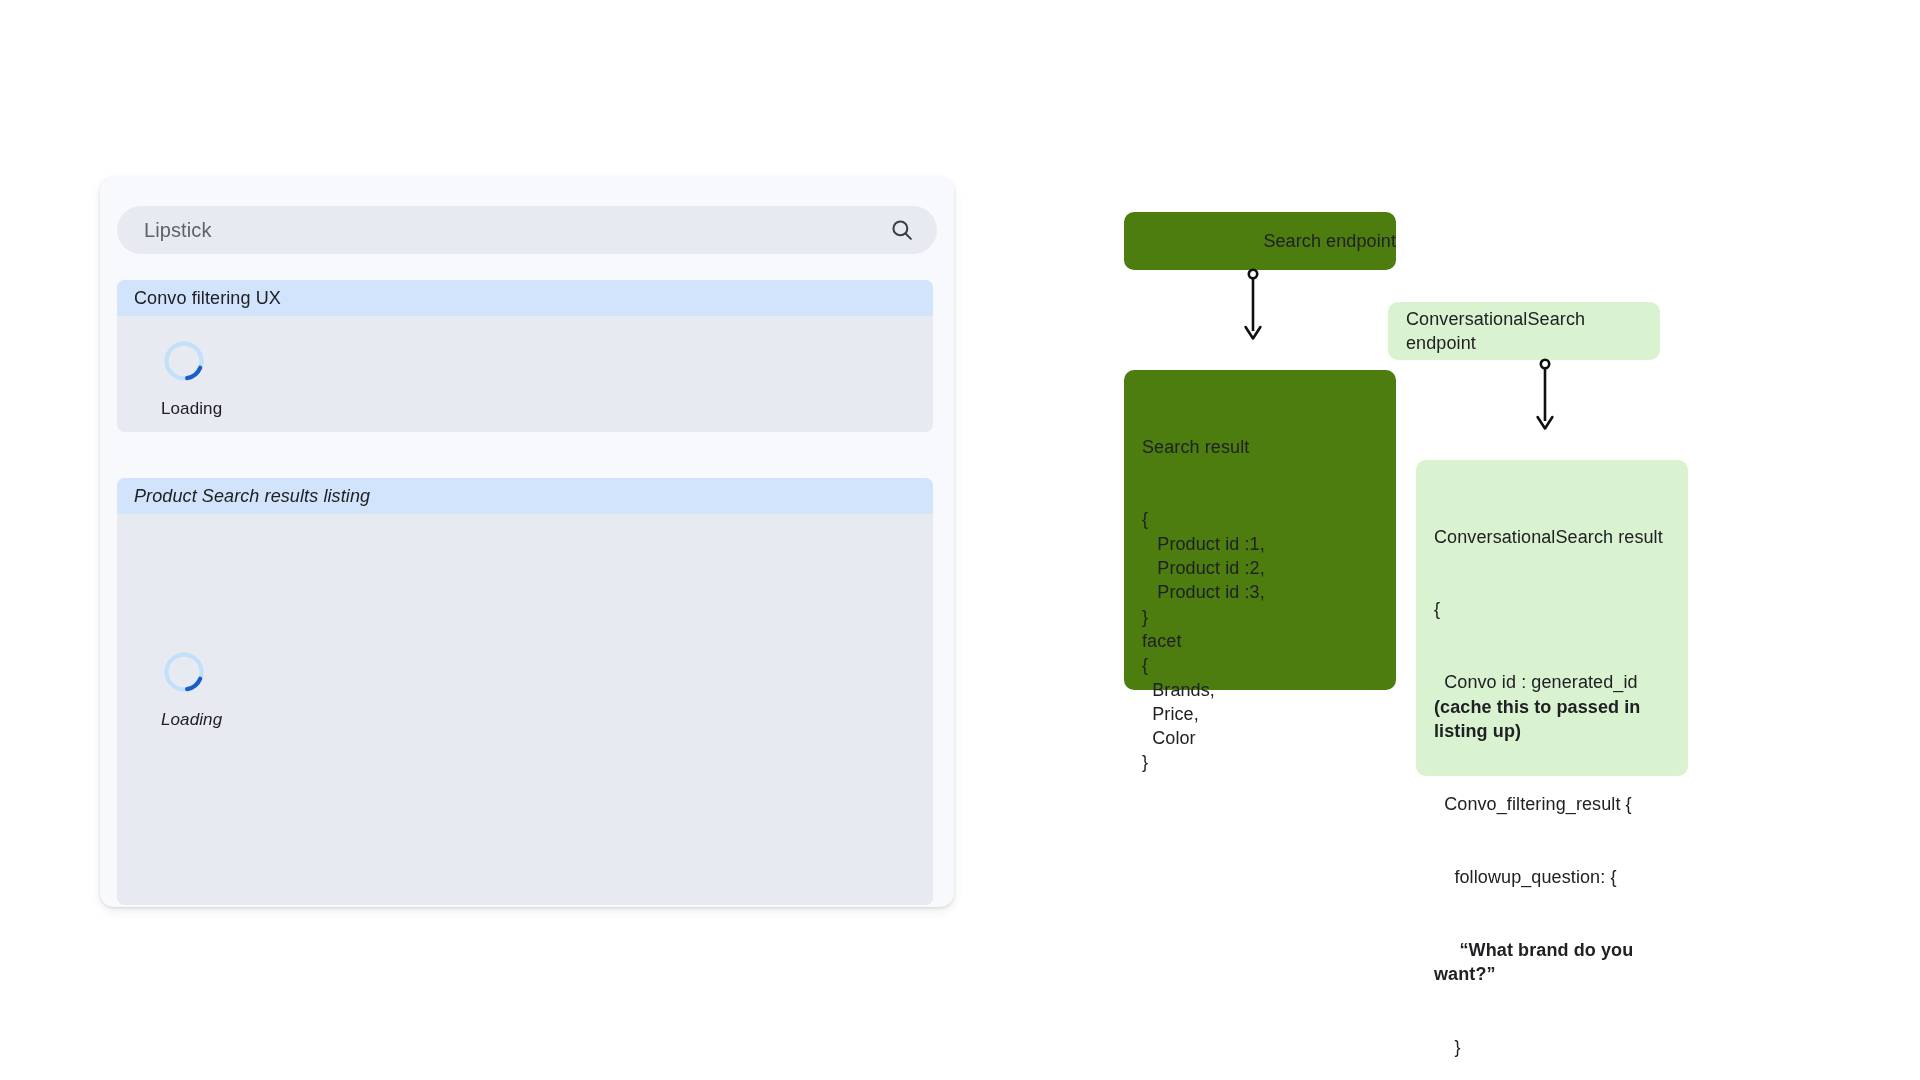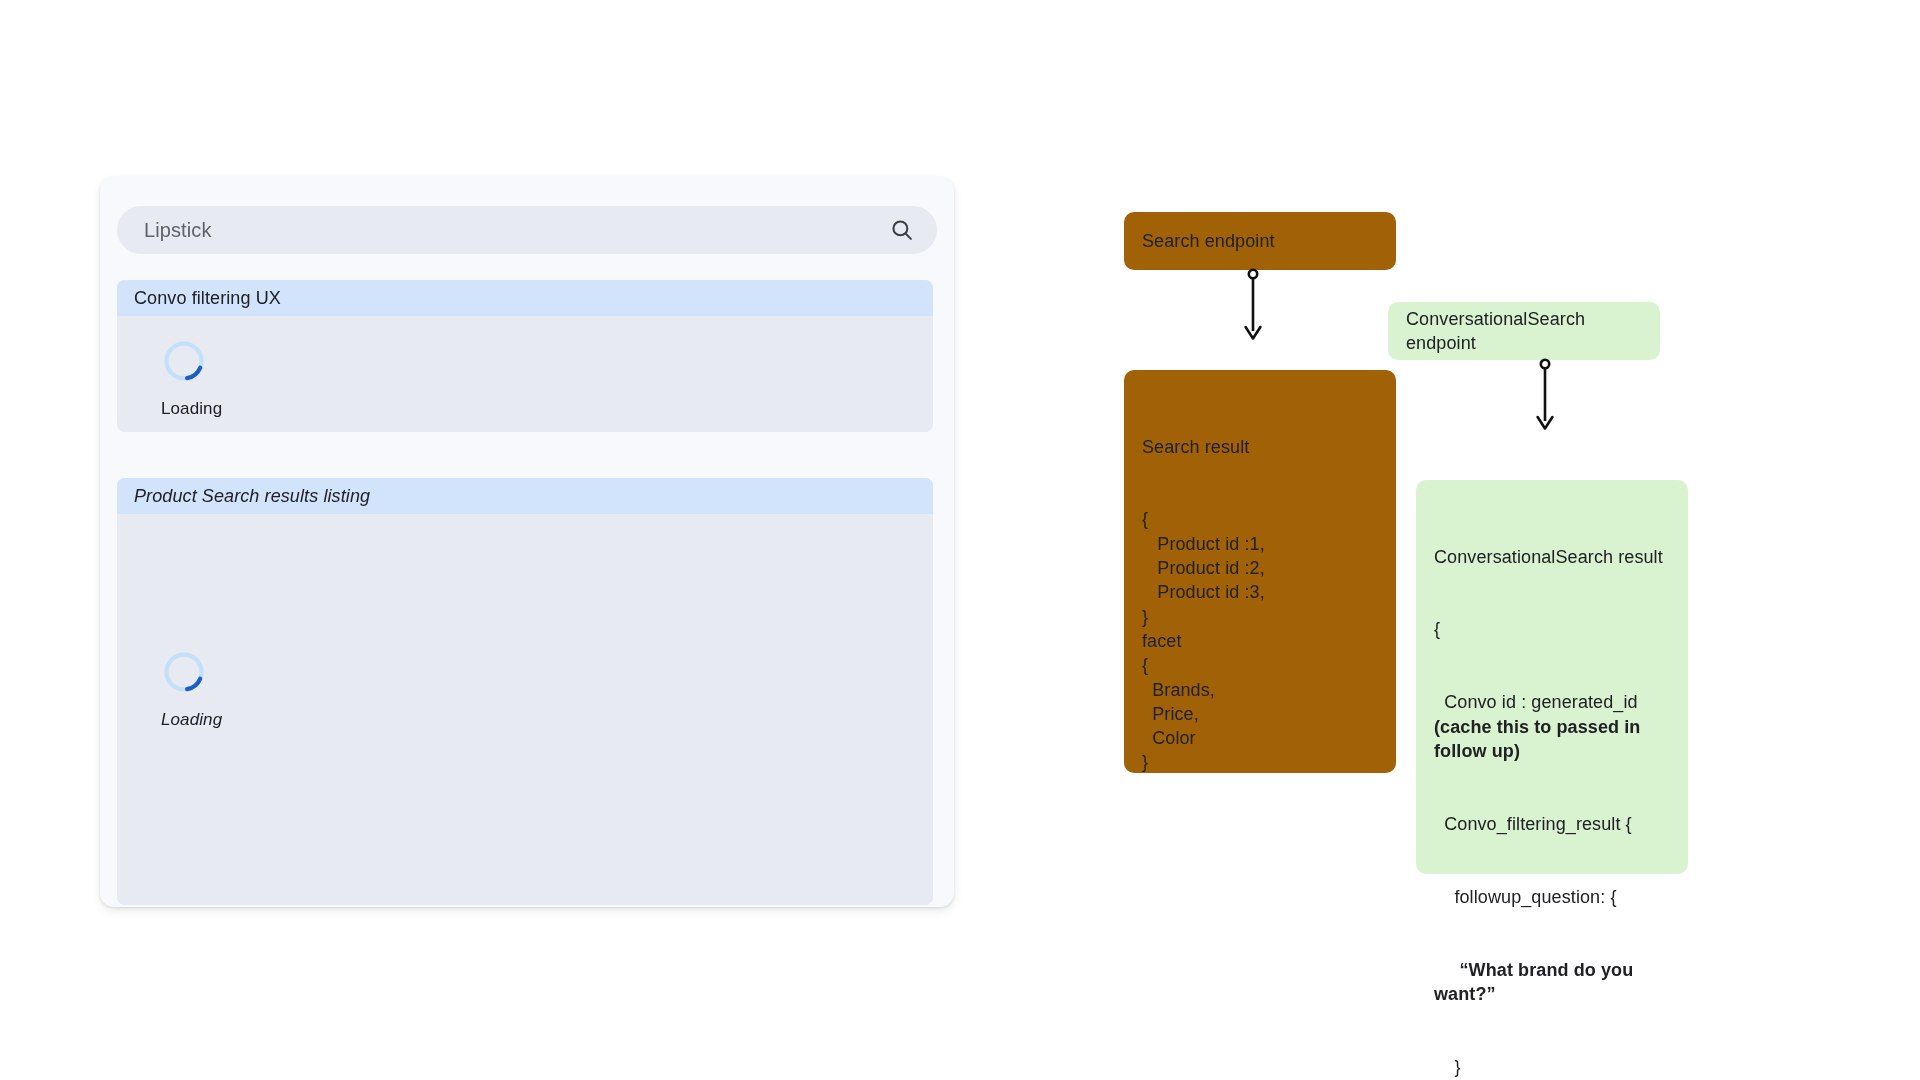--- a/index.html
+++ b/index.html
@@ -111,33 +111,33 @@
     position: absolute;
     border-radius: 10px;
     box-sizing: border-box;
     padding: 16px 18px 18px 18px;
     font-size: 18px;
     line-height: 24.3px;
     color: #202124;
     letter-spacing: .1px;
     white-space: pre-wrap;
   }
-  .node-grey  { background: #a16207; }
+  .node-grey  { background: #4d7c0f; justify-content: flex-end; }
   .node-green { background: #d9f2d0; }
 
   .node-title { display: block; }
   .node-code  { display: block; }
   .node-code b { font-weight: bold; }
 
   .n-search-endpoint { left: 1124px; top: 212px; width: 272px; height: 58px;
                        padding: 0 0 0 18px; display: flex; align-items: center; }
-  .n-search-result   { left: 1124px; top: 370px; width: 272px; height: 403px; }
+  .n-search-result   { left: 1124px; top: 370px; width: 272px; height: 320px; }
   .n-cs-endpoint     { left: 1388px; top: 302px; width: 272px; height: 58px;
                        padding: 0 0 0 18px; display: flex; align-items: center; }
-  .n-cs-result       { left: 1416px; top: 480px; width: 272px; height: 394px; }
+  .n-cs-result       { left: 1416px; top: 460px; width: 272px; height: 316px; }
 
   .connector { position: absolute; }
   .conn-1 { left: 1241px; top: 268px; }
   .conn-2 { left: 1533px; top: 358px; }
 </style>
 </head>
 <body>
 
 <div class="app-card">
 
@@ -220,21 +220,21 @@
     <svg width="24" height="76" viewBox="0 0 24 76" fill="none">
       <circle cx="12" cy="6" r="4.2" stroke="#101010" stroke-width="2.6" fill="#ffffff"></circle>
       <line x1="12" y1="10" x2="12" y2="63" stroke="#101010" stroke-width="2.6"></line>
       <path d="M 4.6 59 L 12 70.5 L 19.4 59" stroke="#101010" stroke-width="2.6" fill="none" stroke-linecap="round" stroke-linejoin="round"></path>
     </svg>
   </div>
 
   <div class="node node-green n-cs-result">
     <span class="node-title">ConversationalSearch result</span>
     <span class="node-code">{</span>
-    <span class="node-code"><span>  Convo id : generated_id </span><b>(cache this to passed in follow up)</b></span>
+    <span class="node-code"><span>  Convo id : generated_id </span><b>(cache this to passed in listing up)</b></span>
     <span class="node-code">  Convo_filtering_result {</span>
     <span class="node-code">    followup_question: {</span>
     <span class="node-code">&nbsp;&nbsp;&nbsp;&nbsp;&nbsp;<b>“What brand do you want?”</b></span>
     <span class="node-code">    }</span>
     
     
     
     
     
     

